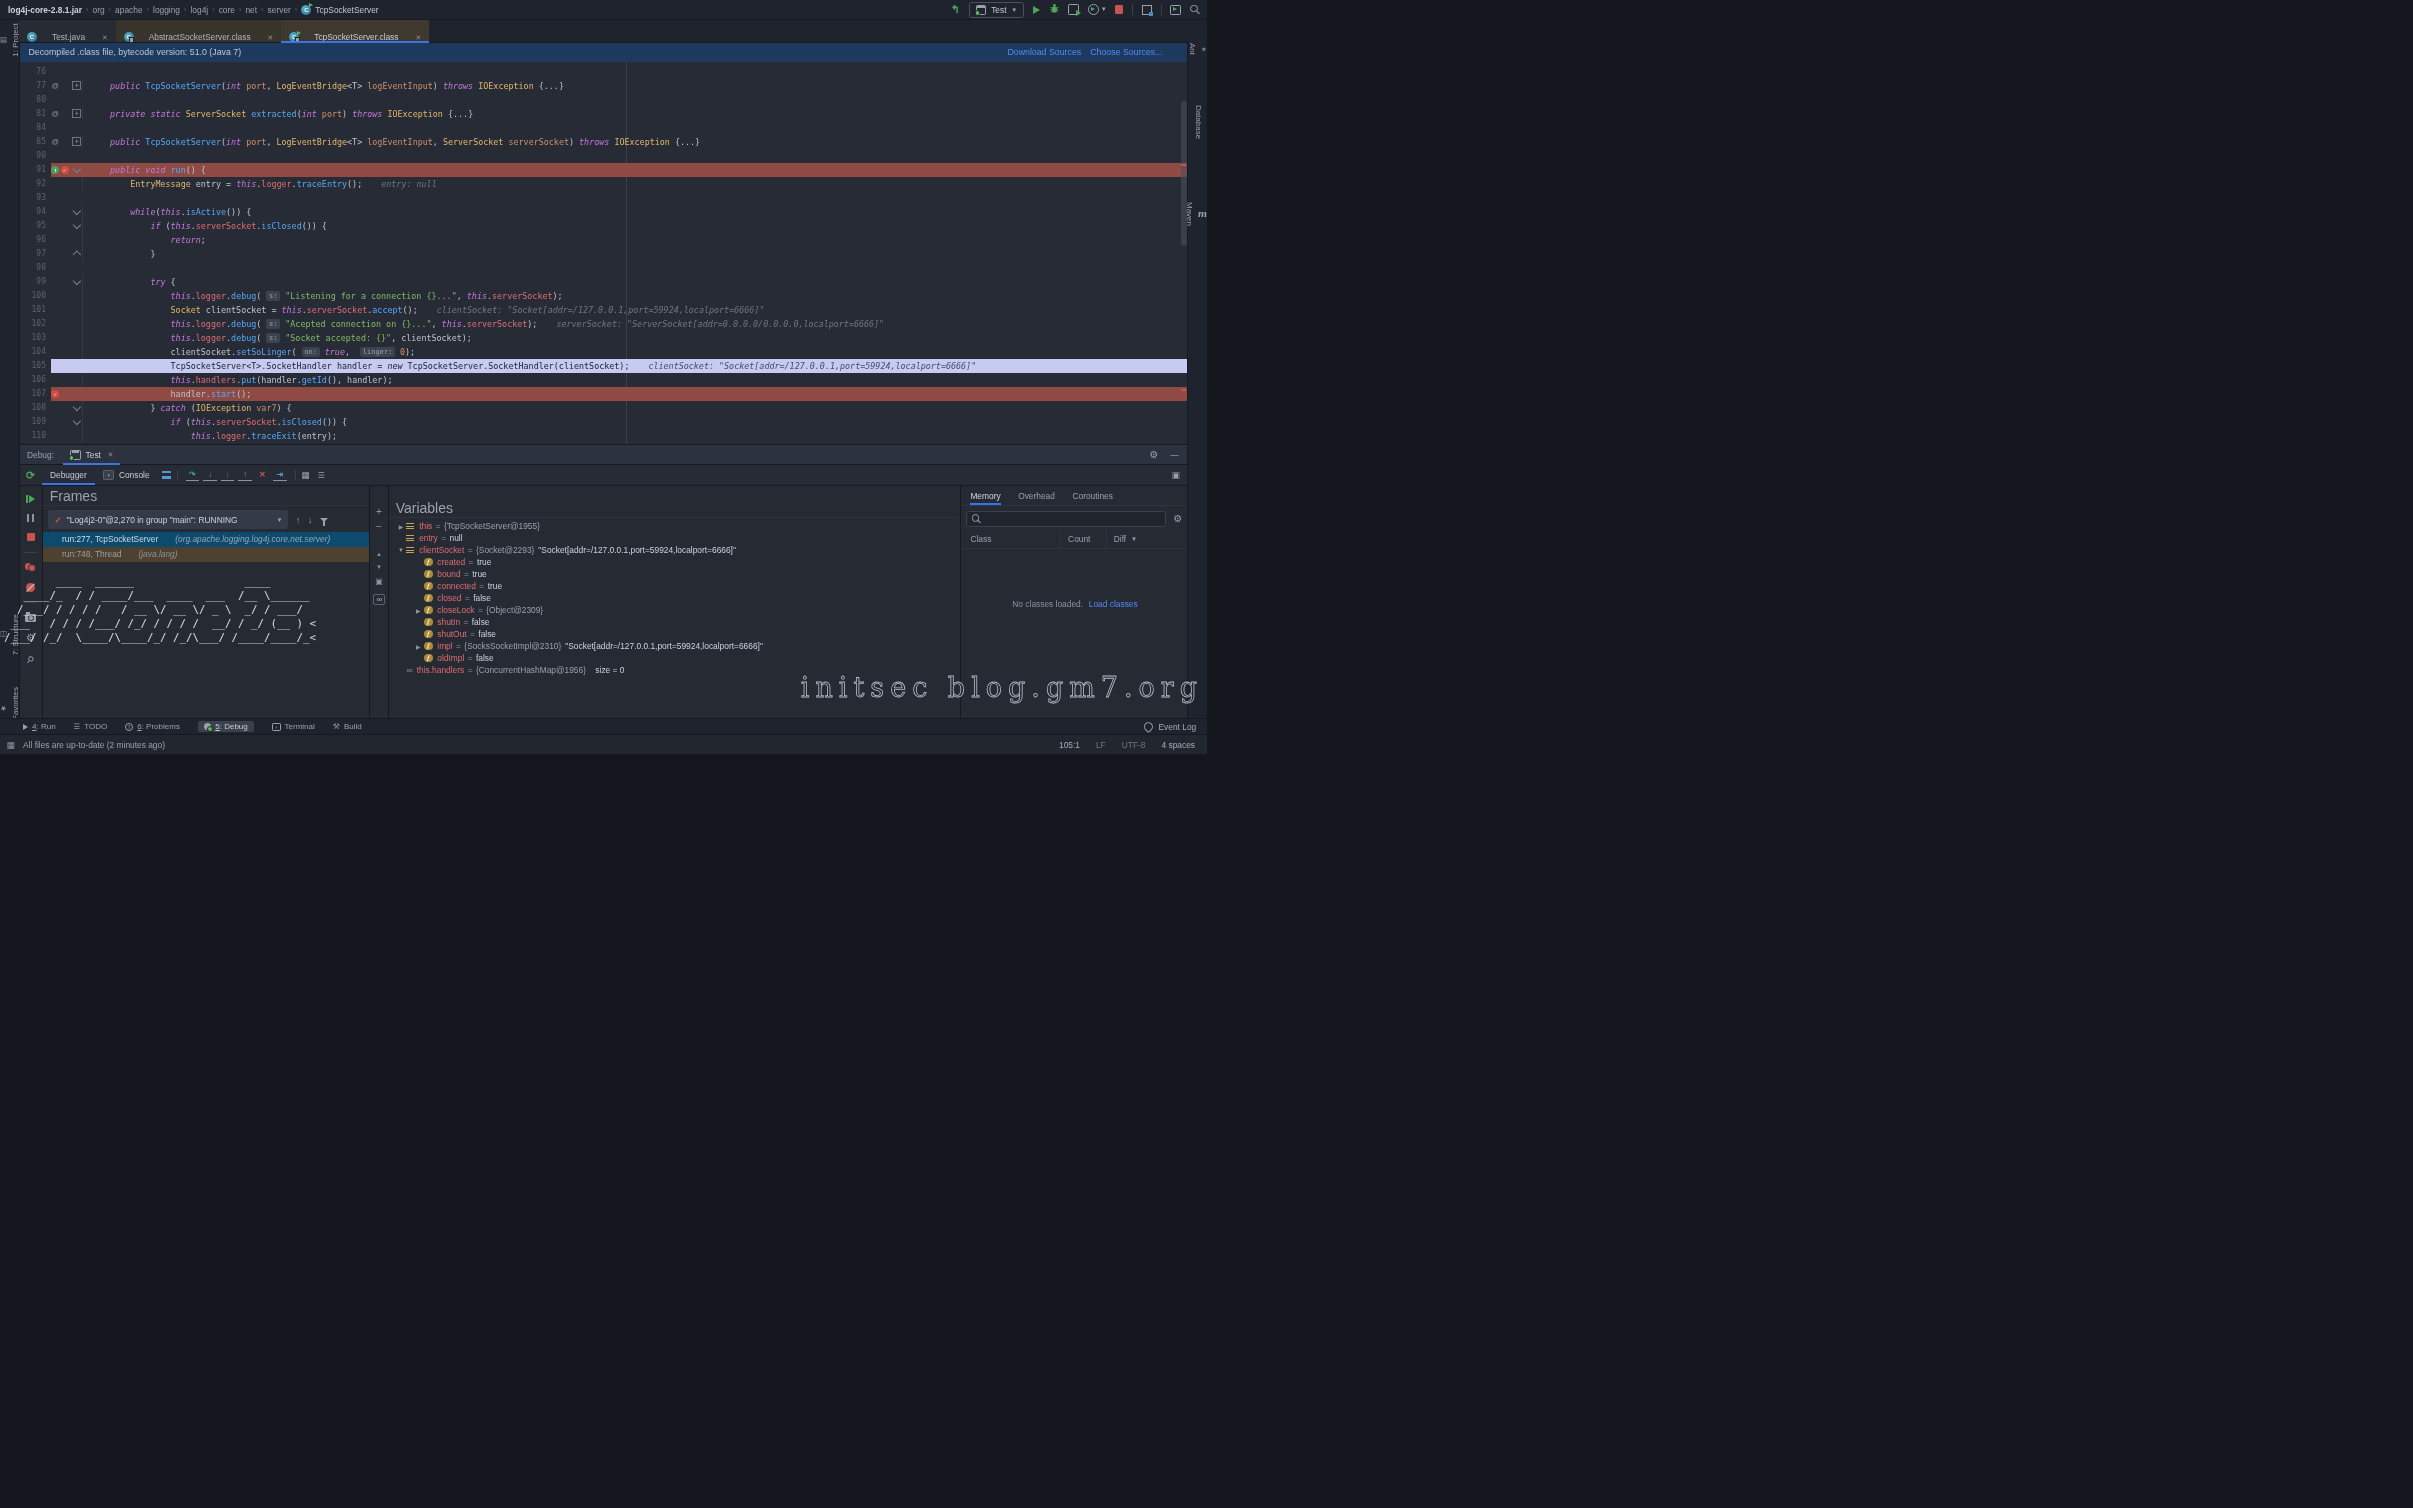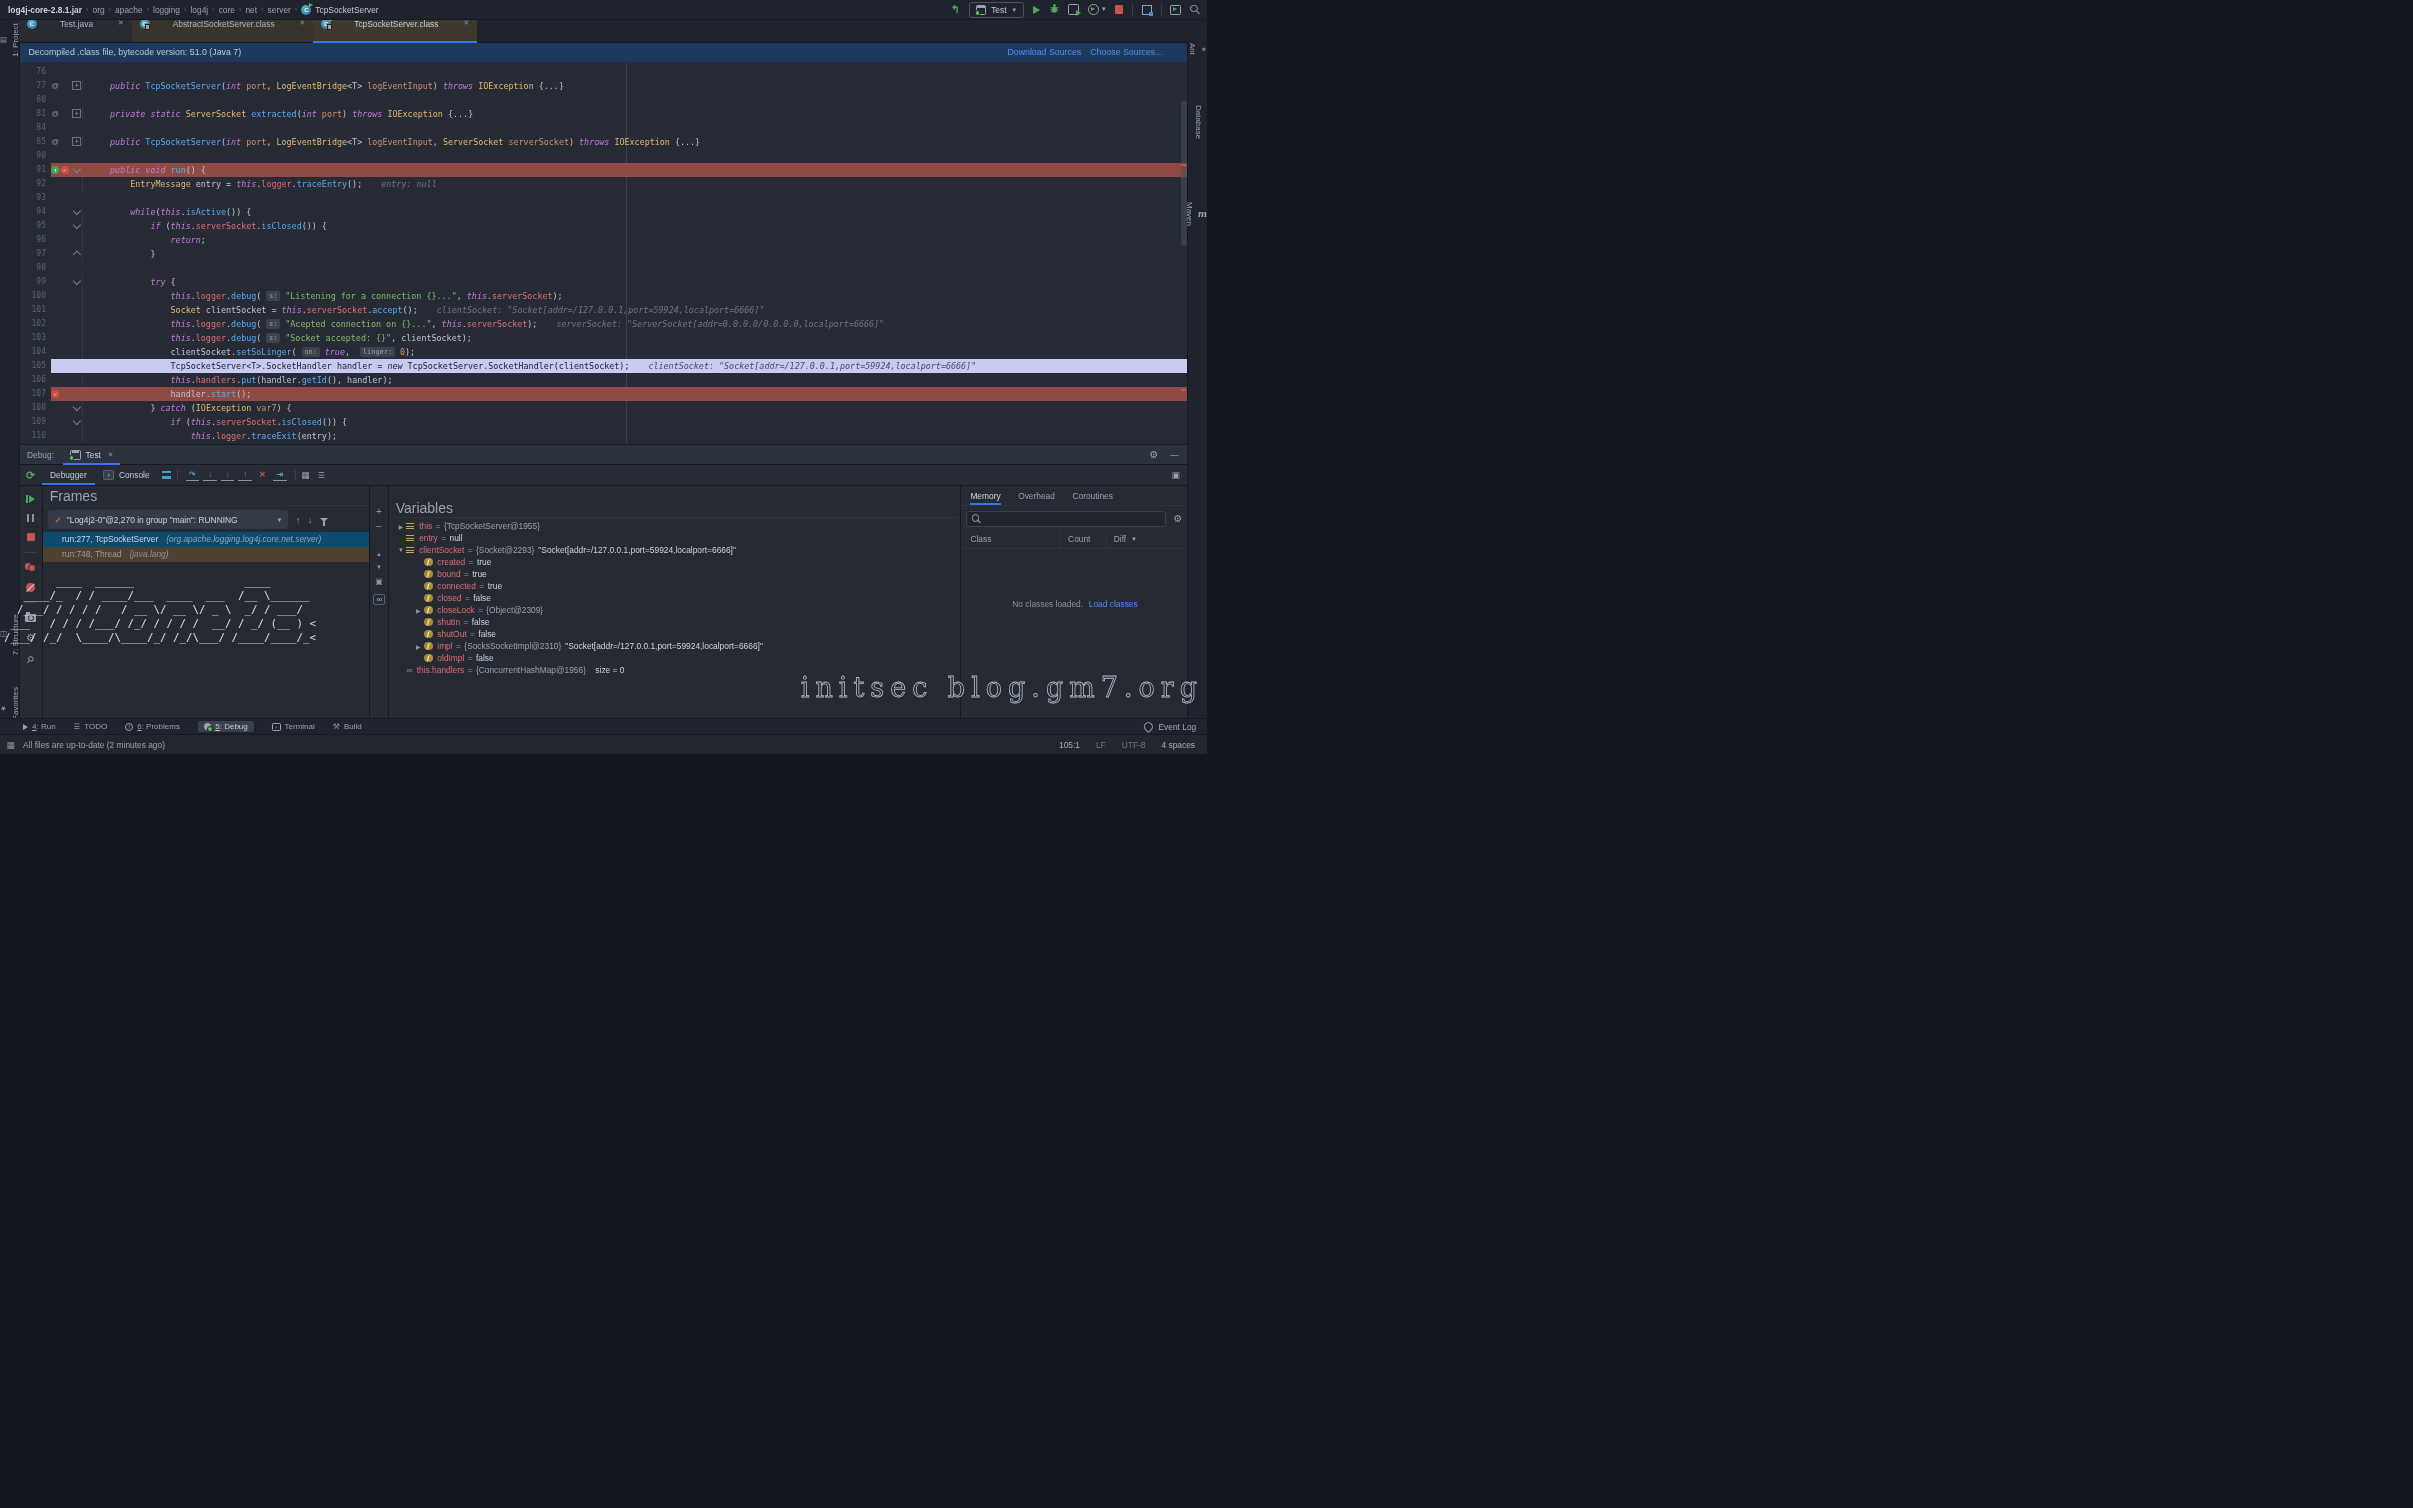--- a/index.html
+++ b/index.html
@@ -33,21 +33,21 @@
   .ic-mag::before{content:"";position:absolute;width:5.4px;height:5.4px;border:1.1px solid #9aa1ad;border-radius:50%;left:0;top:0}
   .ic-mag::after{content:"";position:absolute;width:4px;height:1.2px;background:#9aa1ad;transform:rotate(45deg);left:5.4px;top:6.7px}
 
   
   .cicon{position:relative;width:10px;height:10px;border-radius:50%;background:radial-gradient(circle at 35% 30%,#58aac6,#2d7493);color:#eef6fa;font:700 6px/10px "Liberation Sans",sans-serif;text-align:center;display:inline-block;flex:none}
   .cicon.dec::after{content:"";position:absolute;right:-0.7px;bottom:-0.7px;width:3.4px;height:3.4px;background:#9aa1ad;border:0.7px solid #1f232d}
   .run-ovl::before{content:"";position:absolute;right:-2px;top:-1.3px;border-left:4px solid #5cb85f;border-top:2.4px solid transparent;border-bottom:2.4px solid transparent;z-index:2}
 
   
   #tabbar{position:absolute;left:19px;top:19px;width:1169px;height:23px;background:#1f232d;border-bottom:0.7px solid #161a20;display:flex;align-items:stretch;z-index:4}
-  .tab{display:flex;align-items:flex-start;gap:23px;padding:0 8px;font-size:8.4px;color:#aeb5c1;position:relative;cursor:default}
+  .tab{display:flex;align-items:flex-end;gap:15px;padding:0 8px;font-size:8.4px;color:#aeb5c1;position:relative;cursor:default}
   .tab.kind-java{background:#262b34}
   .tab.kind-abstract{background:#38332b}
   .tab.kind-class{background:#3e382e;color:#c6ccd8}
   .tab.active::after{content:"";position:absolute;left:0;right:0;bottom:-0.7px;height:2px;background:#3d72e8}
   .tclose{color:#8e96a2;font-size:6.7px;margin-left:2px}
 
   
   #stripe-left{position:absolute;left:0;top:19px;bottom:20px;width:19px;background:#1f232d;border-right:0.7px solid #161a20;z-index:3}
   #stripe-right{position:absolute;right:0;top:19px;bottom:20px;width:19px;background:#1f232d;border-left:0.7px solid #161a20;z-index:3}
   .vitem{position:absolute;left:0;width:19px;display:flex;flex-direction:column;align-items:center;gap:4px;color:#9aa1ad;font-size:8px;white-space:nowrap}
@@ -138,21 +138,21 @@
   .thread-select{flex:none;width:240px;height:19px;background:#343b47;border-radius:2.7px;display:flex;align-items:center;gap:5.4px;padding:0 6px;font-size:8.4px;color:#ccd3df;box-sizing:border-box}
   .tcheck{color:#cf5b41;font-weight:bold}
   .tsel-label{flex:1;overflow:hidden;white-space:nowrap}
   .ticon{color:#9aa1ad;font-size:9.4px}
   .ic-funnel{width:0;height:0;border-left:4px solid transparent;border-right:4px solid transparent;border-top:4.7px solid #9aa1ad;position:relative;display:inline-block}
   .ic-funnel::after{content:"";position:absolute;left:-1px;top:-0.7px;width:2px;height:4.7px;background:#9aa1ad}
   #frames-list{margin-top:2.7px}
   .frow{height:15px;display:flex;align-items:center;padding-left:19px;font-size:8.4px;color:#aab1bc;white-space:nowrap}
   .frow.sel{background:#0c4a6e;color:#d2d8e2}
   .frow.lib{background:#4e4130;color:#989fa9}
-  .fpkg{font-style:italic;color:#98a2b2;margin-left:8px}
+  .fpkg{font-style:italic;color:#98a2b2;margin-left:17px}
   .frow.lib .fpkg{color:#8d9299}
 
   #ministrip{position:absolute;left:350px;top:0;bottom:0;width:20px;border-left:0.7px solid #161a20;border-right:0.7px solid #161a20;display:flex;flex-direction:column;align-items:center;padding-top:21.5px;color:#8b93a0;box-sizing:border-box}
   #ministrip>*{margin-bottom:7.4px}
   .ms-plus{font-size:10px;line-height:8.8px}
   .ms-minus{font-size:10px;line-height:6.7px}
   .ms-tri{font-size:6px}
   .ms-copy{font-size:8px}
   .ms-watch{border:0.7px solid #5a6170;border-radius:2px;padding:0 2px;color:#aeb5c0;font-size:8px;letter-spacing:-0.7px}
 

